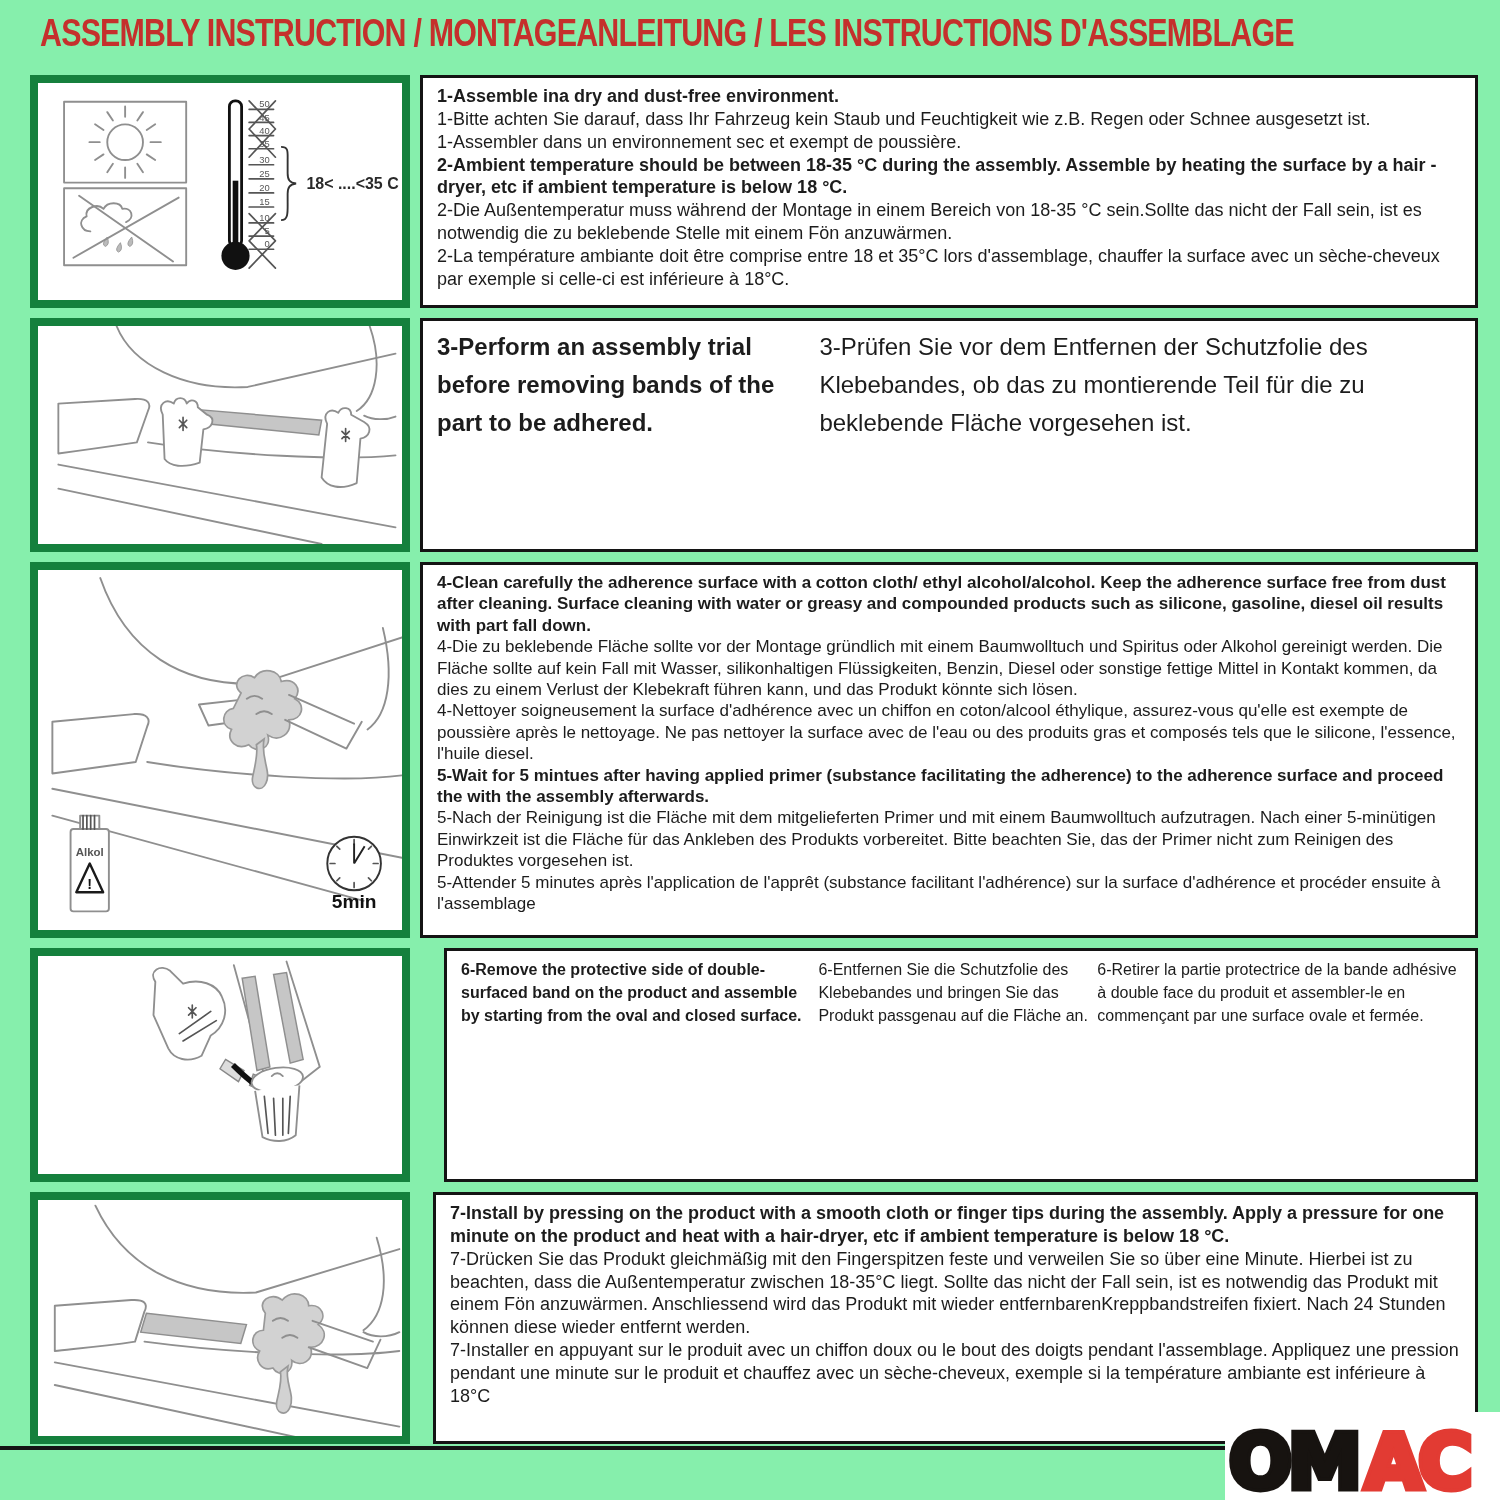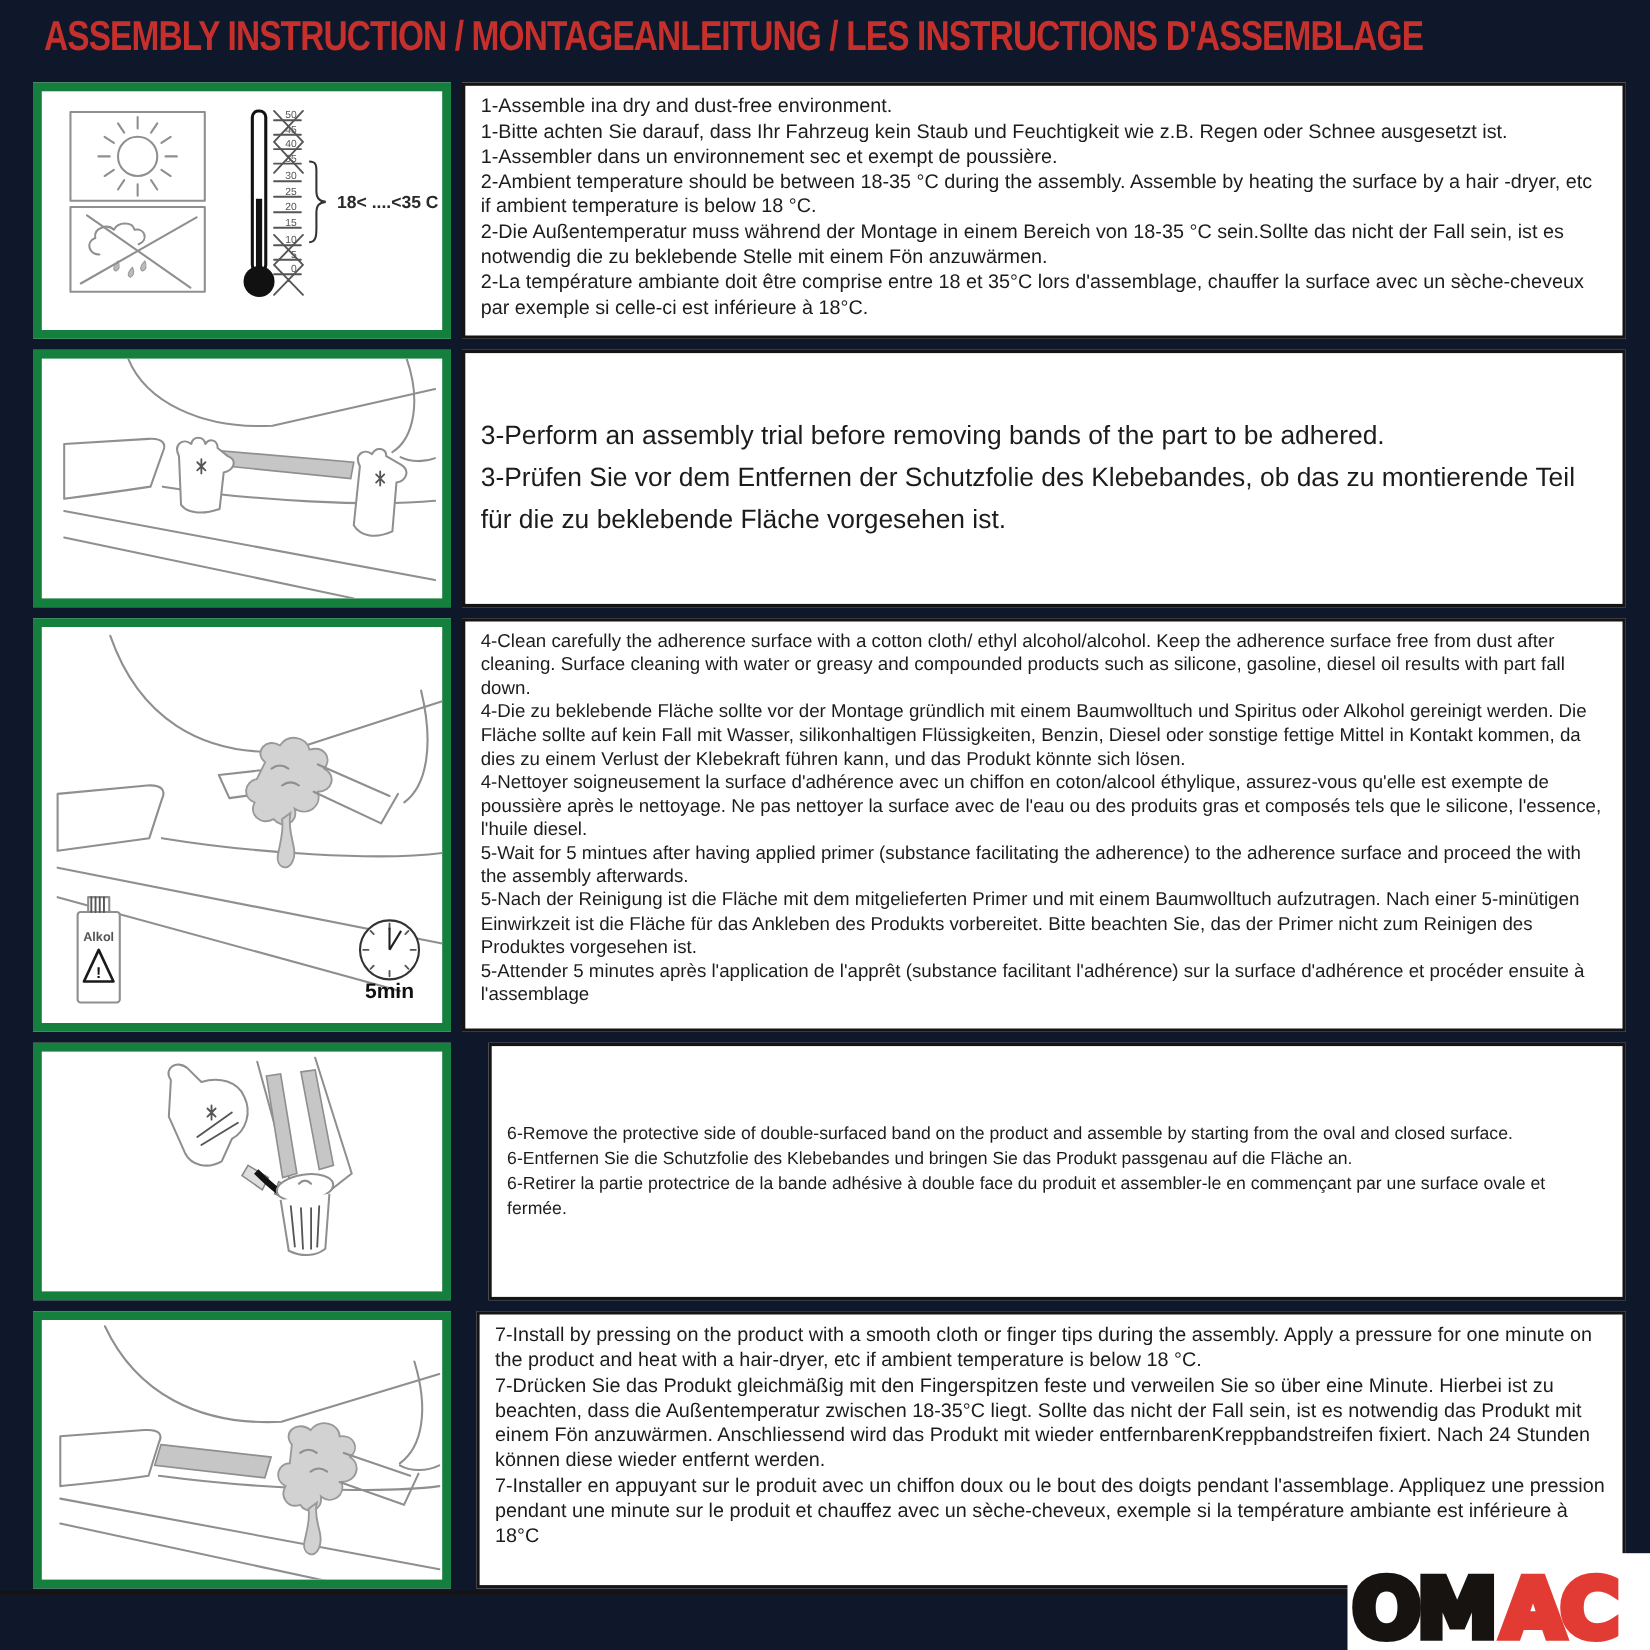--- a/index.html
+++ b/index.html
@@ -1,33 +1,33 @@
 <!DOCTYPE html>
 <html><head>
 <meta charset="utf-8">
 <style>
   html,body{margin:0;padding:0;background:#ffffff;}
   body{width:1500px;height:1500px;font-family:"Liberation Sans",sans-serif;color:#1c1c1c;overflow:hidden;}
-  .page{position:relative;width:1500px;height:1500px;background:#0f172a;}
+  .page{position:relative;width:1500px;height:1500px;background:#86efac;}
   .title{position:absolute;top:12px;left:40px;margin:0;font-size:38px;font-weight:bold;color:#c5302c;
          letter-spacing:-1px;white-space:nowrap;transform:scaleX(0.80);transform-origin:left center;}
   .row{position:absolute;left:30px;right:22px;display:flex;gap:10px;}
   #row1{top:75px;height:233px;}
   #row2{top:318px;height:234px;}
   #row3{top:562px;height:376px;}
   #row4{top:948px;height:234px;}
   #row5{top:1192px;height:252px;gap:23px;}
   .illus{flex:0 0 380px;width:380px;border:8px solid #15803d;background:#fff;box-sizing:border-box;}
   .illus svg{width:100%;height:100%;display:block;}
   .textbox{flex:1;border:3px solid #141414;background:#fff;box-sizing:border-box;
            padding:7px 14px;font-size:18px;line-height:1.27;overflow:hidden;}
   .textbox p{margin:0;}
-  .b{font-weight:normal;}
+  .b{font-weight:bold;}
   .gap{margin-top:20px;}
-  .textbox.center{display:flex;flex-direction:column;justify-content:center;}
+  .textbox.center{display:flex;flex-direction:row;justify-content:center;}
   #row2 .textbox{font-size:24px;line-height:1.58;}
   #row3 .textbox{font-size:17px;line-height:1.26;}
   #row4 .textbox{font-size:16px;line-height:1.45;margin-left:24px;}
   
   .ln{fill:none;stroke:#8f8f8f;stroke-width:2;stroke-linecap:round;stroke-linejoin:round;}
   .lnD{fill:none;stroke:#555;stroke-width:1.8;stroke-linecap:round;}
   .fillG{fill:#c6c6c6;stroke:#8f8f8f;stroke-width:1.6;}
   .fillC{fill:#d2d2d2;stroke:#999;stroke-width:1.8;}
   .white{fill:#fff;stroke:#8f8f8f;stroke-width:2;stroke-linejoin:round;}
   .tick{font-size:10px;fill:#555;}

